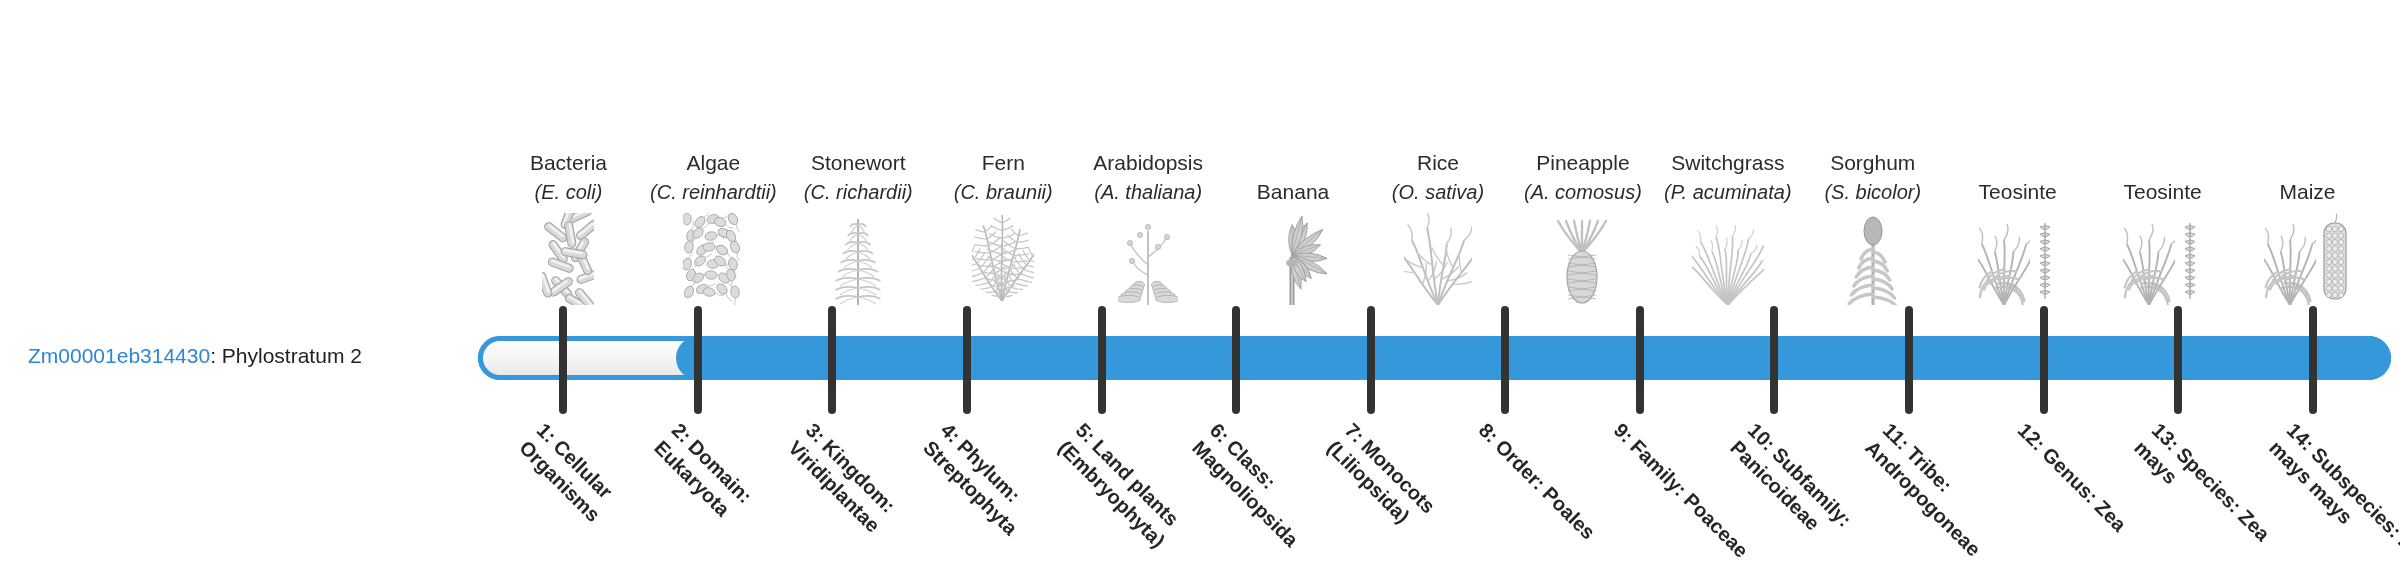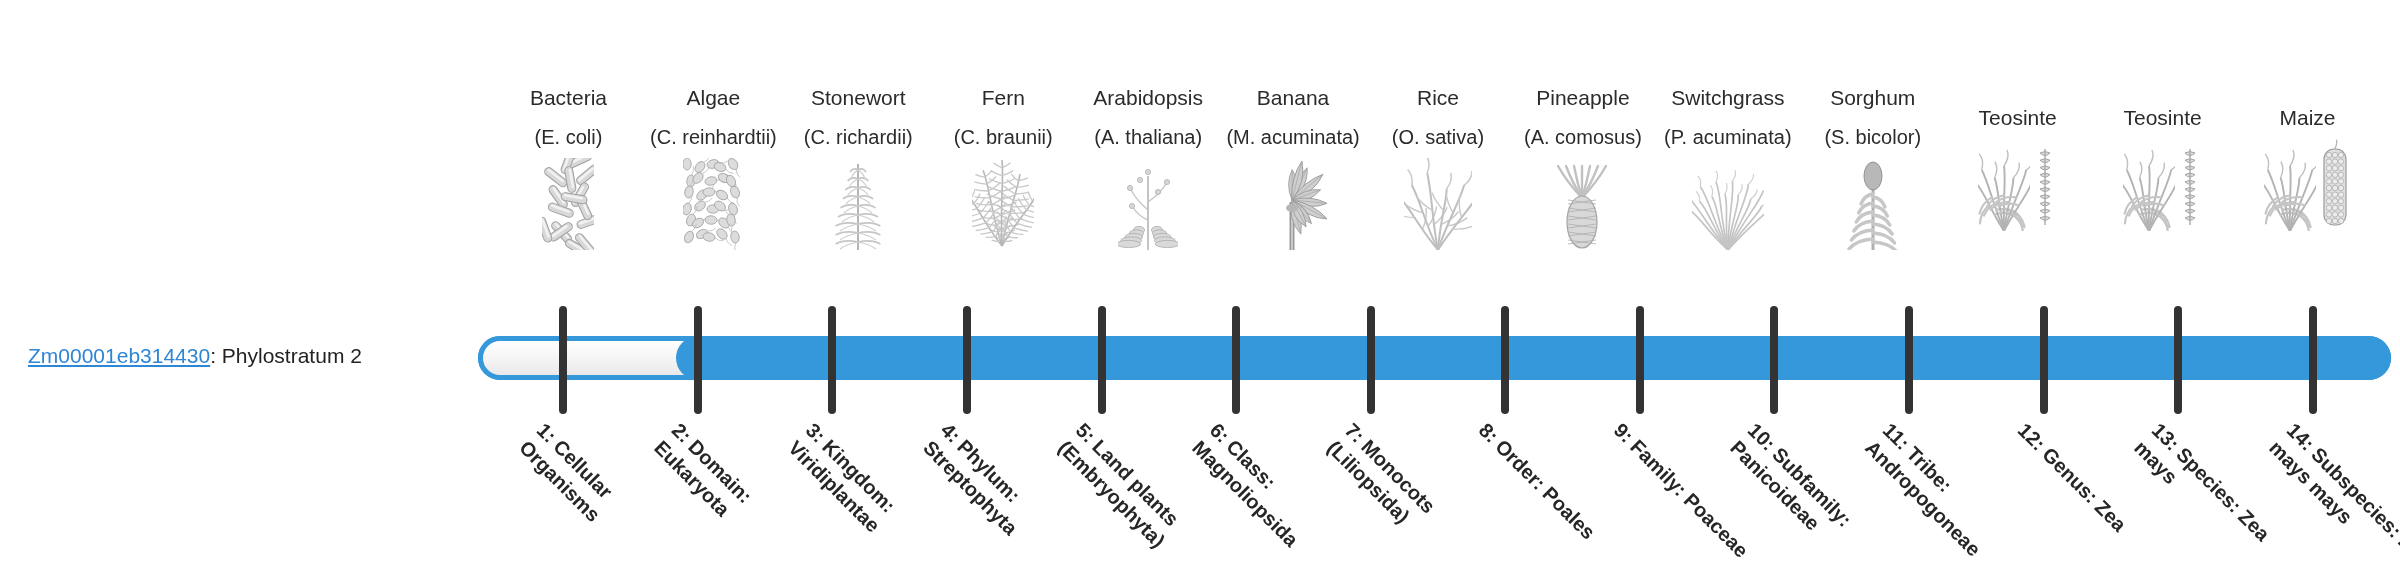--- a/index.html
+++ b/index.html
@@ -20,53 +20,53 @@
     position: absolute;
     left: 28px;
     top: 343px;
     font-size: 21px;
     line-height: 26px;
     white-space: nowrap;
     color: #222;
   }
   #gene-label .gene-id {
     color: #2e86d6;
-    text-decoration: underline;
     cursor: pointer;
     margin-top: 40px;
   }
 
   
   #columns {
     position: absolute;
     left: 496px;
     top: 30px;
     width: 1884px;
     height: 275px;
     display: flex;
-    align-items: center;
+    align-items: flex-end;
   }
   .col {
     flex: 1 1 0;
     min-width: 0;
     display: flex;
     flex-direction: column;
     align-items: center;
     text-align: center;
   }
   .common-name {
     font-size: 21px;
     line-height: 26px;
     color: #2b2b2b;
     white-space: nowrap;
   }
   .sci-name {
-    margin-top: 14px;
+    margin-top: 4px;
     font-size: 20px;
     line-height: 25px;
+    font-style: italic;
     color: #2b2b2b;
     padding: 0 2px;
   }
   .art {
     margin-top: 8px;
     height: 92px;
     width: 100%;
     display: flex;
     align-items: flex-end;
     justify-content: center;
@@ -553,21 +553,20 @@
           <ellipse cx="44.2" cy="79" rx="8.804" ry="3.6" fill="#d9d9d9" stroke="#acacac" stroke-width="0.8"></ellipse>
           <ellipse cx="13.2" cy="82.5" rx="10.416" ry="3.6" fill="#d9d9d9" stroke="#acacac" stroke-width="0.8"></ellipse>
           <ellipse cx="46.8" cy="82.5" rx="10.416" ry="3.6" fill="#d9d9d9" stroke="#acacac" stroke-width="0.8"></ellipse>
           <ellipse cx="10.600000000000001" cy="86" rx="12.027999999999999" ry="3.6" fill="#d9d9d9" stroke="#acacac" stroke-width="0.8"></ellipse>
           <ellipse cx="49.4" cy="86" rx="12.027999999999999" ry="3.6" fill="#d9d9d9" stroke="#acacac" stroke-width="0.8"></ellipse>
         </svg>
       </div>
     </div>
     <div class="col">
       <div class="common-name">Banana</div>
-      <div class="sci-name">(M. acuminata)</div>
       <div class="art">
         <svg width="68" height="92" viewBox="0 0 68 92">
           <path d="M33 92 L33 44" stroke="#9a9a9a" stroke-width="5" fill="none"></path>
           <path d="M33 92 L33 44" stroke="#c9c9c9" stroke-width="2" fill="none"></path>
           <g transform="translate(33,42) rotate(-82)">
             <path d="M0 0 q 15 -9 30 -4 q -13.5 11 -30 4 z" fill="#cfcfcf" stroke="#9e9e9e" stroke-width="0.9"></path>
             <path d="M0 0 L 30 -4" stroke="#a8a8a8" stroke-width="0.7" fill="none"></path>
           </g>
           <g transform="translate(33,42) rotate(-58)">
             <path d="M0 0 q 17.5 -9 35 -4 q -15.75 11 -35 4 z" fill="#cfcfcf" stroke="#9e9e9e" stroke-width="0.9"></path>

